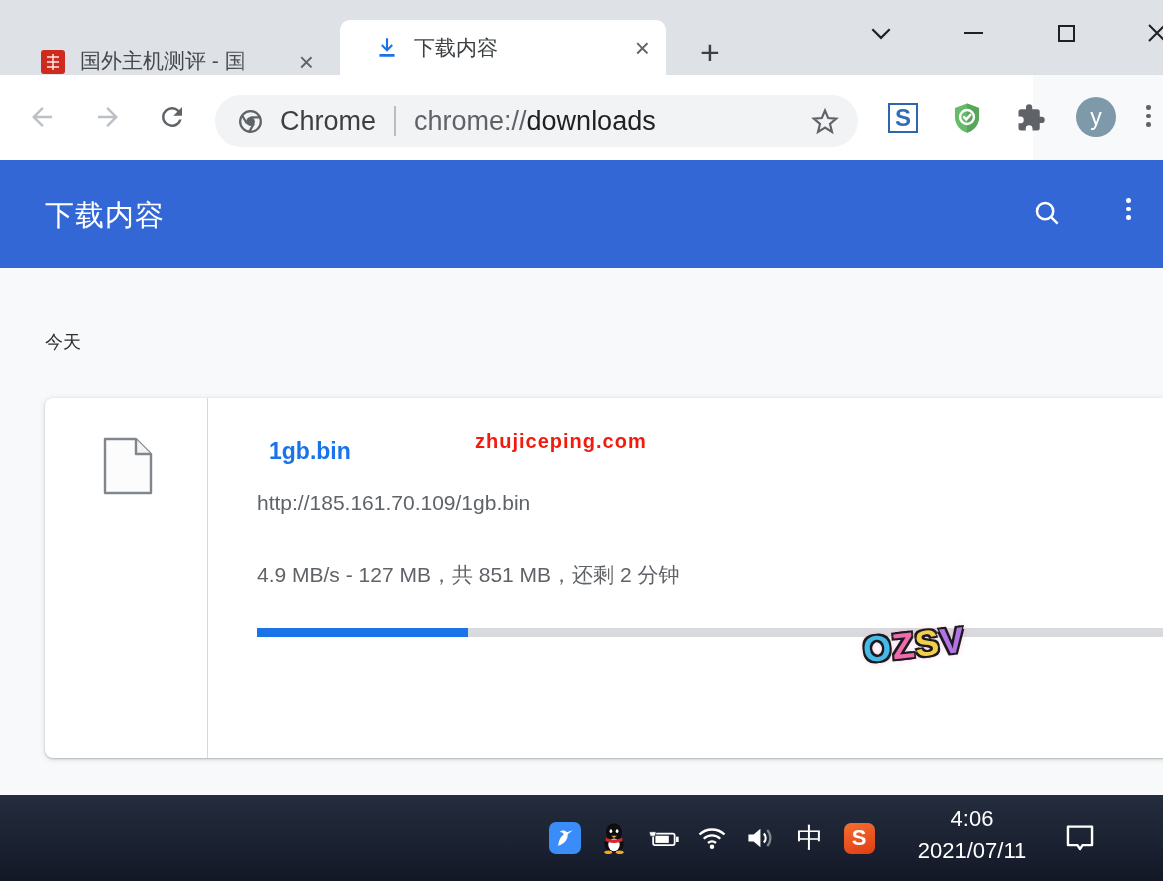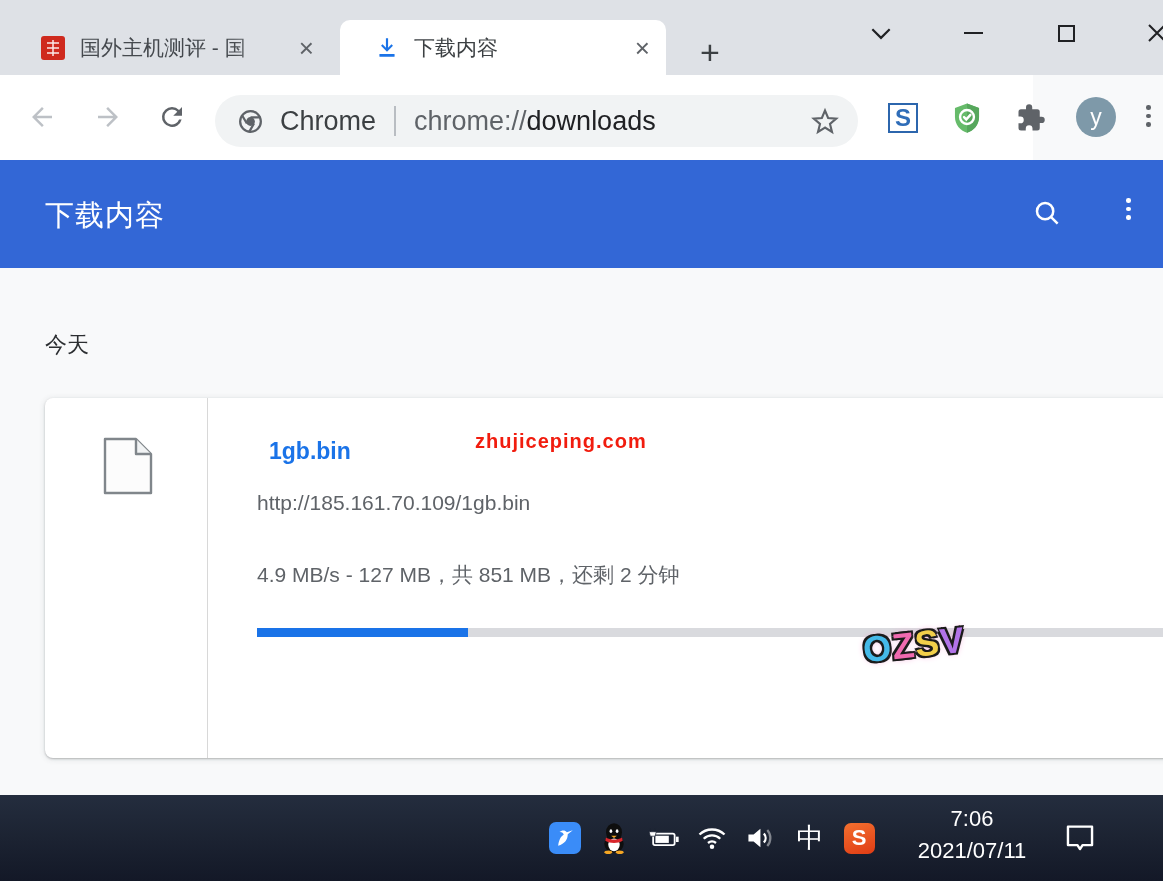--- a/index.html
+++ b/index.html
@@ -3,21 +3,21 @@
 <meta charset="utf-8">
 <style>
   * { margin:0; padding:0; box-sizing:border-box; }
   html,body { width:1163px; height:881px; }
   body { font-family:"Liberation Sans","DejaVu Sans",sans-serif; overflow:hidden; }
   .frame { position:relative; width:1163px; height:881px; overflow:hidden; background:#f8f9fa; }
 
   
   .tabstrip { position:absolute; left:0; top:0; width:1163px; height:75px; background:#dee1e6; }
   .tab { position:absolute; top:20px; height:55px; display:flex; align-items:center; cursor:pointer; }
-  .tab-inactive { left:10px; width:320px; padding:0 10px 0 30px; }
+  .tab-inactive { left:10px; width:320px; padding:0 10px 0 30px;align-items:flex-end; }
   .tab-active { left:340px; width:326px; background:#fff; border-radius:10px 10px 0 0; padding:0 10px 0 34px; }
   .tab-title { font-size:21px; color:#45494e; white-space:nowrap; overflow:hidden; flex:1; margin-left:14px;
                -webkit-mask-image:linear-gradient(90deg,#000 72%,transparent 97%);
                mask-image:linear-gradient(90deg,#000 72%,transparent 97%); }
   .tab-active .tab-title { color:#3c4043; }
   .tab-close { font-size:26px; color:#5f6368; line-height:1; padding:0 6px; cursor:pointer; }
   .favicon-seal { width:26px; height:26px; flex:0 0 26px; }
   .newtab-btn { position:absolute; left:692px; top:34px; width:36px; height:36px; font-size:34px; color:#3c4043;
                 display:flex; align-items:center; justify-content:center; cursor:pointer; }
   .win-ctl { position:absolute; top:16px; width:46px; height:34px; display:flex; align-items:center; justify-content:center; cursor:pointer; }
@@ -49,21 +49,21 @@
   .toolbar-kebab { position:absolute; left:1146px; top:30px; }
 
   
   .dlheader { position:absolute; left:0; top:160px; width:1163px; height:108px; background:#3367d6; }
   .dlheader-title { position:absolute; left:45px; top:36px; color:#fff; font-size:29px; letter-spacing:1px; }
   .hdr-search { position:absolute; left:1032px; top:38px; cursor:pointer; }
   .hdr-kebab { position:absolute; left:1126px; top:38px; }
   .hdr-kebab i { background:#fff; }
 
   
-  .section-title { position:absolute; left:45px; top:330px; font-size:22px; color:#2b2e31; }
+  .section-title { position:absolute; left:45px; top:330px; font-size:18px; color:#2b2e31; }
 
   .card { position:absolute; left:45px; top:398px; width:1130px; height:360px; background:#fff;
           border-radius:8px; box-shadow:0 1px 2px rgba(60,64,67,.3), 0 1px 6px rgba(60,64,67,.15); }
   .card-divider { position:absolute; left:162px; top:0; width:1px; height:100%; background:#d8d8d8; }
   .file-ico { position:absolute; left:58px; top:39px; }
   .dl-name { position:absolute; left:212px; top:40px; font-size:23px; font-weight:600; color:#1a73e8; cursor:pointer; text-decoration:none;margin-left:12px; }
   .wm-site { position:absolute; left:430px; top:32px; font-size:20px; font-weight:700; color:#f11c0e; letter-spacing:1px; }
   .dl-url { position:absolute; left:212px; top:93px; font-size:21px; color:#5f6368; }
   .dl-status { position:absolute; left:212px; top:163px; font-size:21px; color:#5f6368; }
   .progress { position:absolute; left:212px; top:230px; right:0; height:9px; background:#d9dade; }
@@ -291,21 +291,21 @@
           <path d="M19.5 5a10.5 10.5 0 0 1 0 14" stroke="rgba(255,255,255,0.45)" stroke-width="2" fill="none"></path>
         </svg>
       </div>
       <div class="tray-ico ime">中</div>
       <div class="tray-ico">
         <div class="sg-badge">S</div>
       </div>
     </div>
 
     <div class="clock">
-      <div class="clock-time">7:06</div>
+      <div class="clock-time">4:06</div>
       <div class="clock-date">2021/07/11</div>
     </div>
 
     <div class="action-center">
       <svg width="34" height="34" viewBox="0 0 24 24" fill="none" stroke="#fff" stroke-width="1.7" stroke-linejoin="round">
         <path d="M3.5 4h17v13h-6.7L12 19.8 10.2 17H3.5z"></path>
       </svg>
     </div>
   </div>
 

